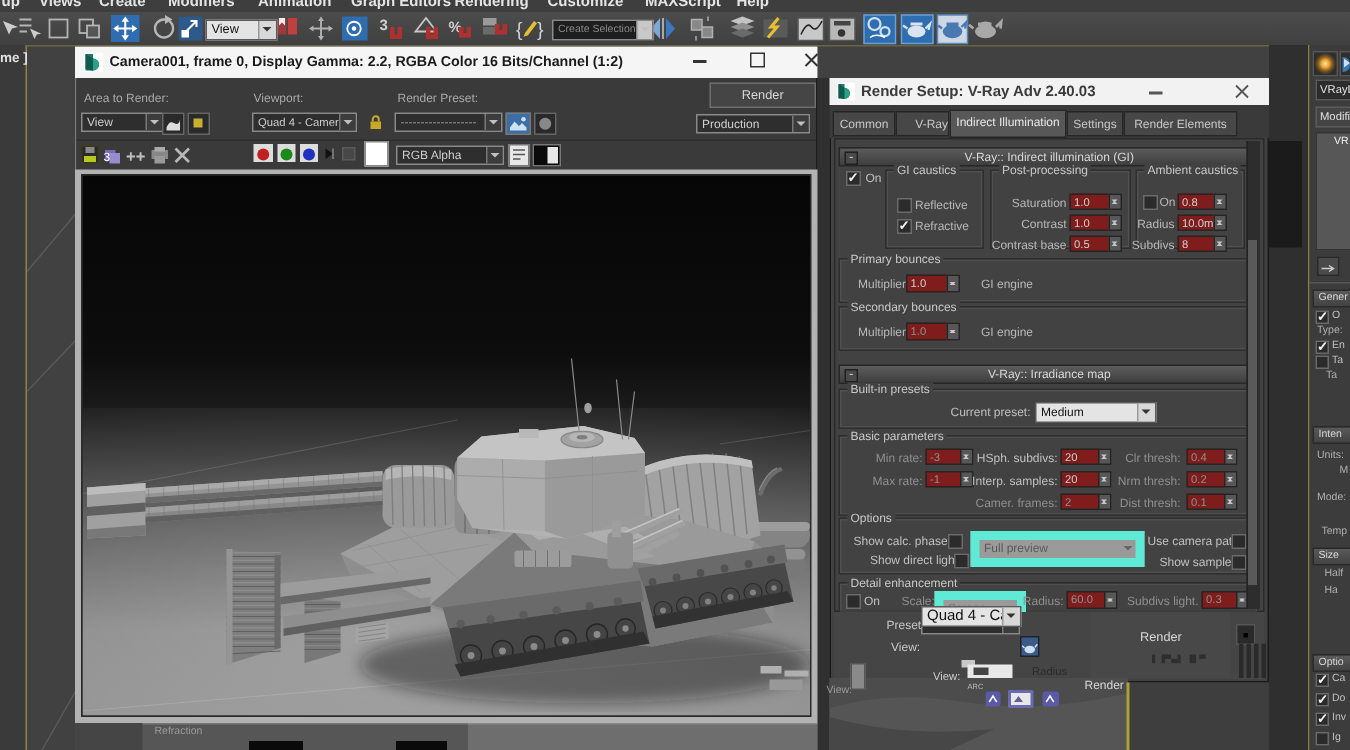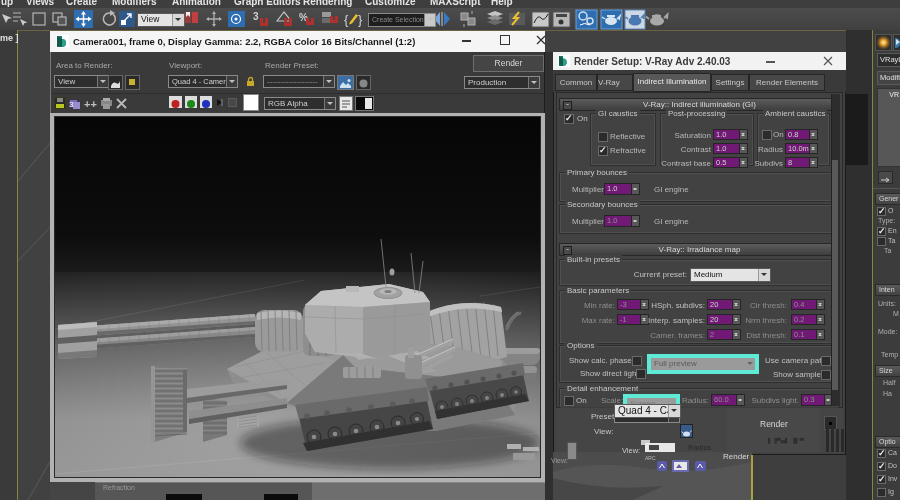--- a/index.html
+++ b/index.html
@@ -2,22 +2,22 @@
 <html><head><meta charset="utf-8"><style>
 html,body{margin:0;padding:0;width:900px;height:500px;overflow:hidden;background:#3c3c3c;font-family:"Liberation Sans",sans-serif;}
 .a{position:absolute}
 .lbl{position:absolute;font-size:8px;color:#a9a9a9;white-space:nowrap;line-height:9px}
 .dd{position:absolute;background:#2e2e2e;border:1px solid #8a8a8a;color:#cfcfcf;font-size:8px;line-height:11px;padding-left:3px;white-space:nowrap;overflow:hidden}
 .dd i{position:absolute;right:0;top:0;bottom:0;width:10px;border-left:1px solid #777;background:#3c3c3c}
 .dd i:after{content:"";position:absolute;left:2px;top:4px;border:3px solid transparent;border-top-color:#c0c0c0}
 .ddl{position:absolute;background:#e4e4e4;border:1px solid #5a5a5a;color:#121212;font-size:8px;line-height:11px;padding-left:3px;white-space:nowrap;overflow:hidden}
 .ddl i{position:absolute;right:0;top:0;bottom:0;width:11px;border-left:1px solid #999;background:#d8d8d8}
 .ddl i:after{content:"";position:absolute;left:2px;top:4px;border:3px solid transparent;border-top-color:#333}
-.ddg{position:absolute;background:#9a9a9a;border:4px solid #5eead4;color:#5a5a5a;font-size:8px;line-height:11px;padding-left:3px;white-space:nowrap;overflow:hidden}
-.sb{position:absolute;background:#701a75;border:1px solid #252525;color:#d0d0d0;font-size:7.5px;line-height:9px;padding-left:2px;white-space:nowrap;overflow:hidden}
+.ddg{position:absolute;background:#9a9a9a;border:6px solid #5eead4;color:#5a5a5a;font-size:8px;line-height:11px;padding-left:3px;white-space:nowrap;overflow:hidden}
+.sb{position:absolute;background:#7f1d1d;border:1px solid #252525;color:#d0d0d0;font-size:7.5px;line-height:9px;padding-left:2px;white-space:nowrap;overflow:hidden}
 .sb.g{color:#8f8f8f}
 .sp{position:absolute;width:7px;background:#575757;border:1px solid #252525}
 .sp:before{content:"";position:absolute;left:1px;top:2px;border:2.5px solid transparent;border-bottom-color:#c8c8c8}
 .sp:after{content:"";position:absolute;left:1px;bottom:2px;border:2.5px solid transparent;border-top-color:#c8c8c8}
 .cb{position:absolute;width:8px;height:8px;background:#2b2b2b;border:1px solid #6a6a6a}
 .cb.c:after{content:"\2713";position:absolute;left:0px;top:-2px;color:#f0f0f0;font-size:9px;font-weight:bold}
 .grp{position:absolute;border:1px solid #2e2e2e;box-shadow:inset 0 0 0 1px rgba(130,130,130,0.22)}
 .glb{position:absolute;top:-5px;left:5px;background:#424242;padding:0 2px;font-size:8px;color:#c8c8c8;line-height:9px;white-space:nowrap}
 .roll{position:absolute;height:11px;background:linear-gradient(#5c5c5c,#3e3e3e);border:1px solid #272727;color:#d8d8d8;font-size:8px;text-align:center;line-height:11px}
 .mm{position:absolute;left:3px;top:2px;width:7px;height:7px;background:#4a4a4a;border:1px solid #202020;color:#ccc;font-size:9px;line-height:5px;text-align:center}
@@ -469,21 +469,21 @@
       <path d="M1,1 l4,2.5 v7.5 l-4-1 z" fill="#115a4c"></path>
     </svg>
  <div class="a" style="left:21px;top:4px;font-size:10px;font-weight:bold;color:#3a3a3a;white-space:nowrap">Render Setup: V-Ray Adv 2.40.03</div>
  <div class="a" style="left:213px;top:9px;width:9px;height:1.5px;background:#555"></div>
  <svg class="a" style="left:270px;top:4px" width="10" height="10">
       <path d="M1,1 L9,9 M9,1 L1,9" stroke="#555" stroke-width="1.2"></path>
     </svg>
 </div>
 <div class="a" style="left:553px;top:70px;width:293px;height:22px;background:#3a3a3a"></div>
 <div class="a" style="left:555px;top:74px;width:40px;height:15px;background:#474747;border:1px solid #262626;color:#c8c8c8;font-size:8px;text-align:center;line-height:15px">Common</div>
-<div class="a" style="left:597px;top:74px;width:34px;height:15px;background:#474747;border:1px solid #262626;color:#c8c8c8;font-size:8px;text-align:left;line-height:15px">V-Ray</div>
+<div class="a" style="left:597px;top:74px;width:34px;height:15px;background:#474747;border:1px solid #262626;color:#c8c8c8;font-size:8px;text-align:right;line-height:15px">V-Ray</div>
 <div class="a" style="left:633px;top:73px;width:76px;height:17px;background:#585858;border:1px solid #262626;color:#e8e8e8;font-size:8px;text-align:center;line-height:16px">Indirect Illumination</div>
 <div class="a" style="left:711px;top:74px;width:36px;height:15px;background:#474747;border:1px solid #262626;color:#c8c8c8;font-size:8px;text-align:center;line-height:15px">Settings</div>
 <div class="a" style="left:749px;top:74px;width:74px;height:15px;background:#474747;border:1px solid #262626;color:#c8c8c8;font-size:8px;text-align:center;line-height:15px">Render Elements</div>
 <div class="a" style="left:556px;top:92px;width:287px;height:316px;background:#424242;border:1px solid #2a2a2a;box-sizing:border-box"></div>
 
 <div class="roll" style="left:559px;top:98px;width:279px"><span class="mm">-</span>V-Ray:: Indirect illumination (GI)</div>
 <div class="cb c" style="left:564px;top:114px"></div>
 <div class="wt" style="left:577px;top:114px;color:#c0c0c0">On</div>
 <div class="grp" style="left:590px;top:113px;width:64px;height:51px">
     <div class="glb">GI caustics</div>

